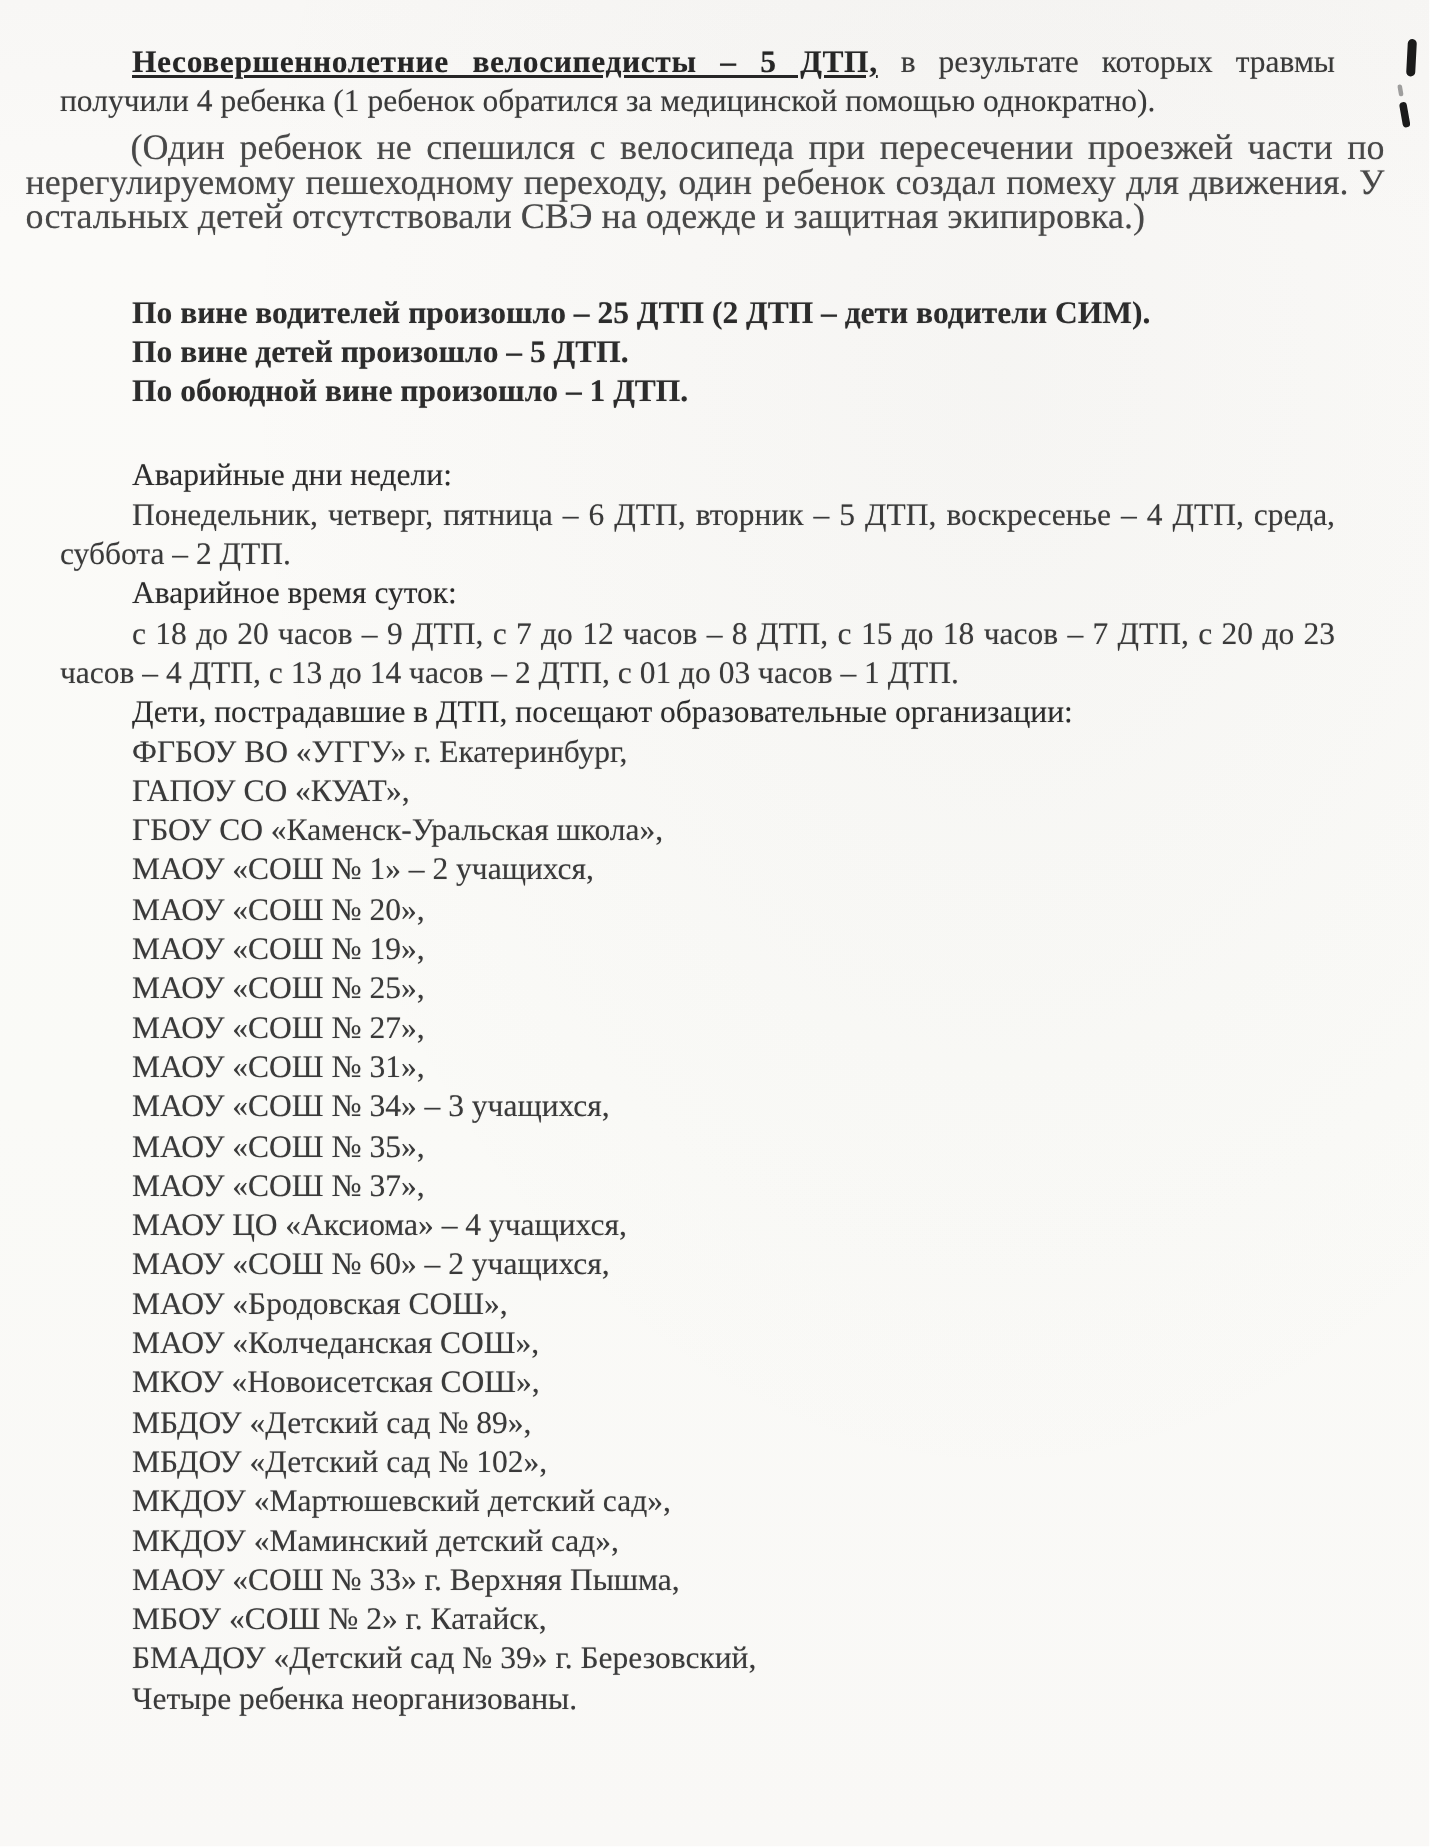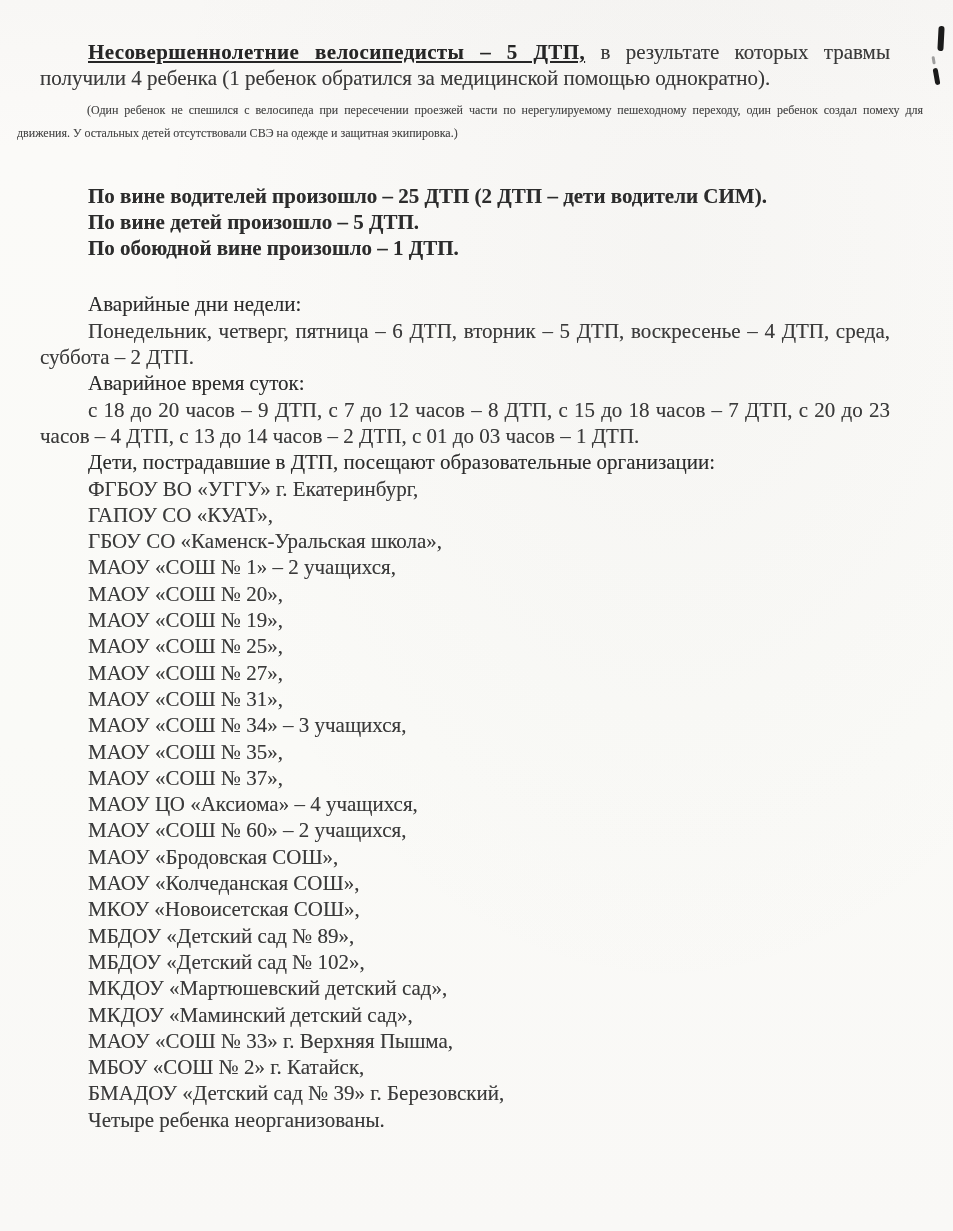--- a/index.html
+++ b/index.html
@@ -5,21 +5,21 @@
   html, body {
     margin: 0;
     padding: 0;
     background: #ffffff;
   }
   .page {
     position: relative;
     width: 953px;
     height: 1231px;
     box-sizing: border-box;
-    padding: 39px 63px 0 40px;
+    padding: 28px 63px 0 40px;
     overflow: hidden;
     background:
       radial-gradient(ellipse at 70% 20%, rgba(120,120,120,0.04), rgba(0,0,0,0) 55%),
       linear-gradient(180deg, #f8f7f5 0%, #fbfaf8 12%, #fafaf7 60%, #f9f8f6 100%);
     font-family: "Liberation Serif", "DejaVu Serif", serif;
     font-size: 21px;
     line-height: 26.3px;
     color: #3a3a3a;
     text-shadow: 0 0 0.6px rgba(70,70,70,0.45);
   }
@@ -27,21 +27,21 @@
   .justify { text-align: justify; }
   .indent { text-indent: 48px; }
   .bold { font-weight: normal; color: #2c2c2c; }
   .lead-emphasis {
     font-weight: bold;
     color: #262626;
     text-decoration: underline;
     letter-spacing: 0.4px;
   }
   .note {
-    font-size: 12px;
+    font-size: 24px;
     line-height: 23px;
     margin: 7px -33px 0 -23px;
     color: #484848;
   }
   .note .indent { text-indent: 70px; }
   .fault-block { margin-top: 38px; }
   .fault-block p { font-weight: bold; color: #2c2c2c; text-indent: 48px; }
   .days-block { margin-top: 30px; }
   .orgs-block { }
   .org-list p { text-indent: 48px; }

